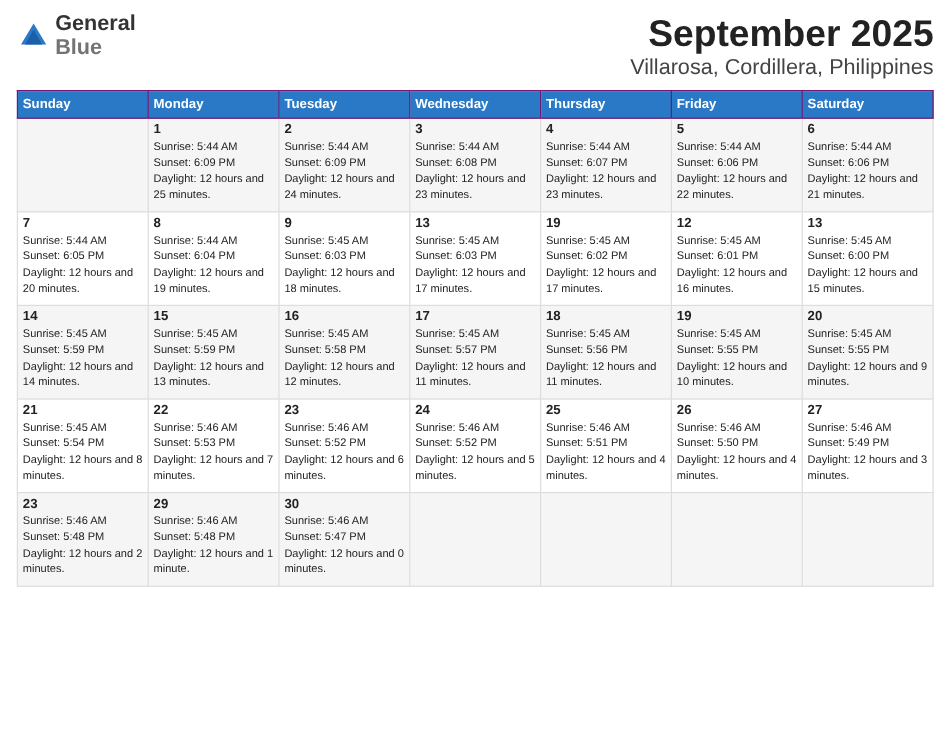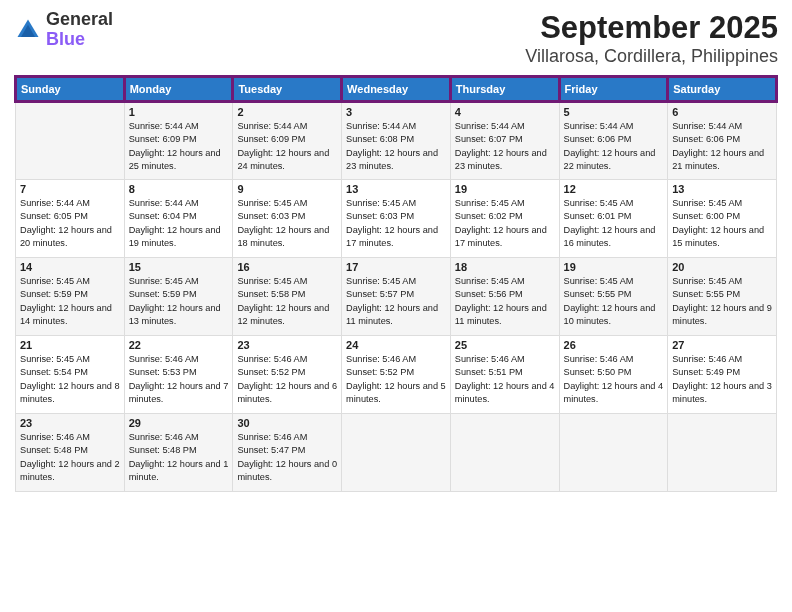--- a/index.html
+++ b/index.html
@@ -26,21 +26,21 @@
       display: flex;
       align-items: center;
       gap: 4px;
     }
     .logo-text {
       font-size: 18px;
       font-weight: bold;
       line-height: 1.1;
     }
     .logo-general { color: #333; }
-    .logo-blue { color: #8b5cf6; }
+    .logo-blue { color: #737373; }
     .logo-icon {
       width: 28px;
       height: 28px;
     }
     .title-block {
       text-align: right;
     }
     .month-year {
       font-size: 31px;
       font-weight: bold;
@@ -55,21 +55,21 @@
       border-collapse: collapse;
       table-layout: fixed;
     }
     thead tr th {
       background-color: #2979c7;
       color: #fff;
       font-size: 11px;
       font-weight: bold;
       padding: 5px 4px;
       text-align: left;
-      border: 3px solid #701a75;
+      border: 1px solid #701a75;
     }
     tbody tr td {
       border: 1px solid #ddd;
       vertical-align: top;
       padding: 3px 4px;
       font-size: 9.2px;
       color: #222;
       height: 78px;
     }
     tbody tr:nth-child(odd) td {

